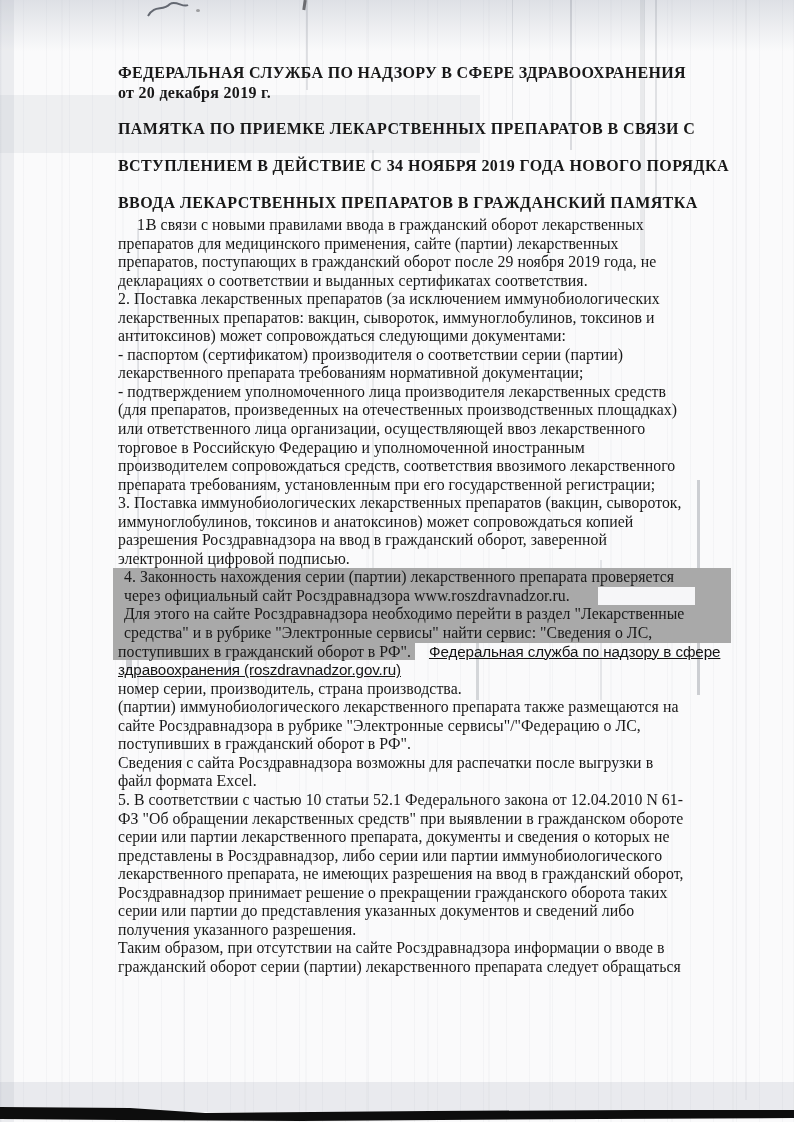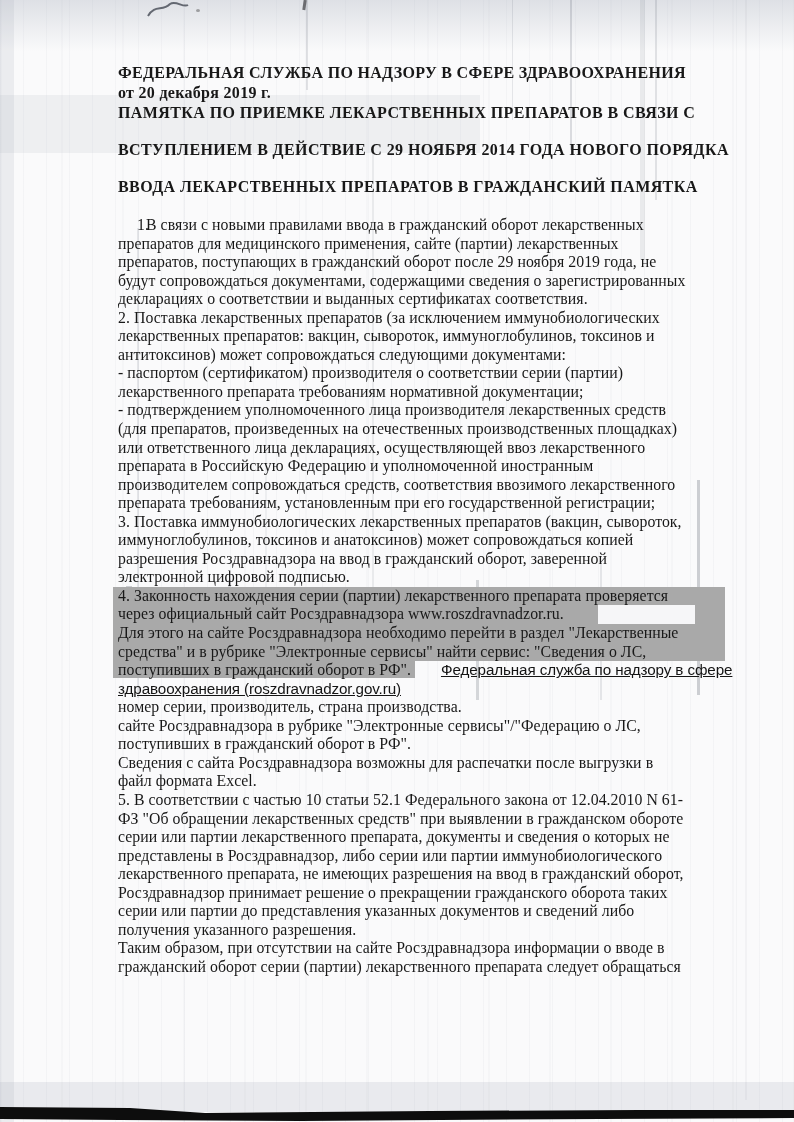--- a/index.html
+++ b/index.html
@@ -18,34 +18,34 @@
   }
   .band-top{position:absolute;left:0;top:0;width:794px;height:52px;
     background:linear-gradient(180deg, rgba(176,182,194,0.38), rgba(176,182,194,0));}
   .band-mid{position:absolute;left:0;top:95px;width:480px;height:58px;background:rgba(188,194,206,0.20);}
   .band-low{position:absolute;left:0;top:1082px;width:794px;height:30px;background:rgba(172,178,190,0.22);}
   .band-left{position:absolute;left:0;top:0;width:14px;height:1122px;background:rgba(160,166,178,0.16);}
   .streak{position:absolute;pointer-events:none;background:rgba(40,48,66,1);}
   
   .header{position:absolute;left:118px;top:63px;}
   .hline{font-weight:bold;font-size:16px;line-height:20px;letter-spacing:0.3px;white-space:nowrap;}
-  .title{position:absolute;left:118px;top:104px;}
+  .title{position:absolute;left:118px;top:120px;}
   .title-ln{font-weight:bold;font-size:16px;height:37px;line-height:17px;letter-spacing:0.4px;white-space:nowrap;}
   
   .body-text{position:absolute;left:118px;top:216px;width:612px;}
   .ln{height:18.55px;line-height:18.55px;font-size:15.8px;white-space:nowrap;letter-spacing:0.05px;}
   .ln-first{position:relative;}
   .num{position:absolute;left:19px;top:0;}
   .first-text{margin-left:28px;}
-  .hl{background:#a9a9a9;margin-left:-5px;padding-left:5px;width:607px;position:relative;}
+  .hl{background:#a9a9a9;margin-left:-5px;padding-left:11px;width:607px;position:relative;}
   .redact{position:absolute;left:485px;top:0;width:97px;height:18.55px;background:#f6f6f8;}
   .hl-span{background:#a9a9a9;margin-left:-5px;padding-left:5px;padding-right:4px;}
   .lnk{font-family:"Liberation Sans", sans-serif;font-size:15.2px;text-decoration:underline;
        color:#141414;letter-spacing:-0.1px;}
-  .lnk-gap{margin-left:22px;}
+  .lnk-gap{margin-left:10px;}
   
   .bottom-bar{position:absolute;left:0;top:1104px;width:794px;height:18px;background:#0d0d0d;
     clip-path:polygon(0 3px,130px 4px,205px 9px,430px 7px,640px 6px,794px 6px,794px 14px,600px 15px,300px 17px,120px 16px,0 15px);}
   .smudge-scribble{position:absolute;left:146px;top:1px;}
   .smudge-dash{position:absolute;left:303px;top:0;width:3px;height:10px;background:#3a3a3e;opacity:.7;transform:rotate(8deg);}
   .smudge-dot{position:absolute;left:196px;top:9px;width:4px;height:3px;background:#555;opacity:.5;border-radius:50%;}
 </style>
 </head>
 <body>
 
@@ -80,42 +80,41 @@
   <div class="smudge-dash"></div>
   <div class="smudge-dot"></div>
 
   <div class="header">
     <div class="hline">ФЕДЕРАЛЬНАЯ СЛУЖБА ПО НАДЗОРУ В СФЕРЕ ЗДРАВООХРАНЕНИЯ</div>
     <div class="hline">от 20 декабря 2019 г.</div>
   </div>
 
   <div class="title">
     <div class="title-ln">ПАМЯТКА ПО ПРИЕМКЕ ЛЕКАРСТВЕННЫХ ПРЕПАРАТОВ В СВЯЗИ С</div>
-    <div class="title-ln">ВСТУПЛЕНИЕМ В ДЕЙСТВИЕ С 29 НОЯБРЯ 2014 ГОДА НОВОГО ПОРЯДКА</div>
+    <div class="title-ln">ВСТУПЛЕНИЕМ В ДЕЙСТВИЕ С 34 НОЯБРЯ 2019 ГОДА НОВОГО ПОРЯДКА</div>
     <div class="title-ln">ВВОДА ЛЕКАРСТВЕННЫХ ПРЕПАРАТОВ В ГРАЖДАНСКИЙ ПАМЯТКА</div>
   </div>
 
   <div class="body-text">
     <div class="ln ln-first">
       <span class="num">1.</span>
       <span class="first-text">В связи с новыми правилами ввода в гражданский оборот лекарственных</span>
     </div>
     <div class="ln">препаратов для медицинского применения, сайте (партии) лекарственных</div>
     <div class="ln">препаратов, поступающих в гражданский оборот после 29 ноября 2019 года, не</div>
-    <div class="ln">будут сопровождаться документами, содержащими сведения о зарегистрированных</div>
     <div class="ln">декларациях о соответствии и выданных сертификатах соответствия.</div>
     <div class="ln">2. Поставка лекарственных препаратов (за исключением иммунобиологических</div>
     <div class="ln">лекарственных препаратов: вакцин, сывороток, иммуноглобулинов, токсинов и</div>
     <div class="ln">антитоксинов) может сопровождаться следующими документами:</div>
     <div class="ln">- паспортом (сертификатом) производителя о соответствии серии (партии)</div>
     <div class="ln">лекарственного препарата требованиям нормативной документации;</div>
     <div class="ln">- подтверждением уполномоченного лица производителя лекарственных средств</div>
     <div class="ln">(для препаратов, произведенных на отечественных производственных площадках)</div>
-    <div class="ln">или ответственного лица декларациях, осуществляющей ввоз лекарственного</div>
-    <div class="ln">препарата в Российскую Федерацию и уполномоченной иностранным</div>
+    <div class="ln">или ответственного лица организации, осуществляющей ввоз лекарственного</div>
+    <div class="ln">торговое в Российскую Федерацию и уполномоченной иностранным</div>
     <div class="ln">производителем сопровождаться средств, соответствия ввозимого лекарственного</div>
     <div class="ln">препарата требованиям, установленным при его государственной регистрации;</div>
     <div class="ln">3. Поставка иммунобиологических лекарственных препаратов (вакцин, сывороток,</div>
     <div class="ln">иммуноглобулинов, токсинов и анатоксинов) может сопровождаться копией</div>
     <div class="ln">разрешения Росздравнадзора на ввод в гражданский оборот, заверенной</div>
     <div class="ln">электронной цифровой подписью.</div>
 
     <div class="ln hl">4. Законность нахождения серии (партии) лекарственного препарата проверяется</div>
     <div class="ln hl">
       <span>через официальный сайт Росздравнадзора www.roszdravnadzor.ru.</span>
@@ -126,20 +125,21 @@
 
     <div class="ln">
       <span class="hl-span">поступивших в гражданский оборот в РФ".</span>
       <span class="lnk lnk-gap">Федеральная служба по надзору в сфере</span>
     </div>
     <div class="ln">
       <span class="lnk">здравоохранения (roszdravnadzor.gov.ru)</span>
     </div>
 
     <div class="ln">номер серии, производитель, страна производства.</div>
+    <div class="ln">(партии) иммунобиологического лекарственного препарата также размещаются на</div>
     <div class="ln">сайте Росздравнадзора в рубрике "Электронные сервисы"/"Федерацию о ЛС,</div>
     <div class="ln">поступивших в гражданский оборот в РФ".</div>
     <div class="ln">Сведения с сайта Росздравнадзора возможны для распечатки после выгрузки в</div>
     <div class="ln">файл формата Excel.</div>
     <div class="ln">5. В соответствии с частью 10 статьи 52.1 Федерального закона от 12.04.2010 N 61-</div>
     <div class="ln">ФЗ "Об обращении лекарственных средств" при выявлении в гражданском обороте</div>
     <div class="ln">серии или партии лекарственного препарата, документы и сведения о которых не</div>
     <div class="ln">представлены в Росздравнадзор, либо серии или партии иммунобиологического</div>
     <div class="ln">лекарственного препарата, не имеющих разрешения на ввод в гражданский оборот,</div>
     <div class="ln">Росздравнадзор принимает решение о прекращении гражданского оборота таких</div>

